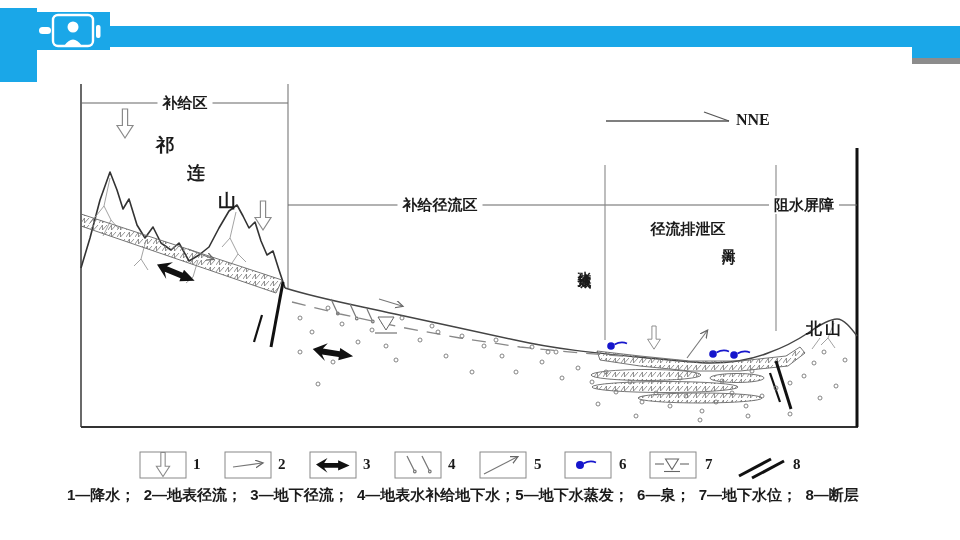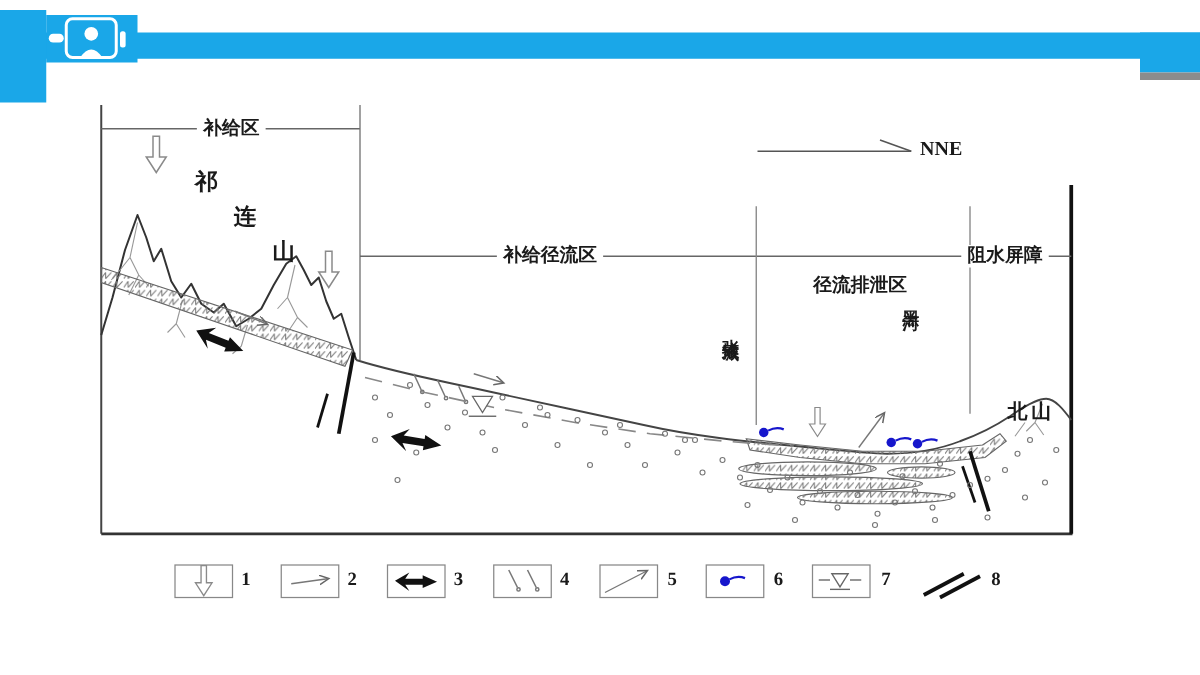--- a/index.html
+++ b/index.html
@@ -261,14 +261,15 @@
 
   <span class="legend-num" style="left:193px;top:456px;">1</span>
   <span class="legend-num" style="left:278px;top:456px;">2</span>
   <span class="legend-num" style="left:363px;top:456px;">3</span>
   <span class="legend-num" style="left:448px;top:456px;">4</span>
   <span class="legend-num" style="left:534px;top:456px;">5</span>
   <span class="legend-num" style="left:619px;top:456px;">6</span>
   <span class="legend-num" style="left:705px;top:456px;">7</span>
   <span class="legend-num" style="left:793px;top:456px;">8</span>
 
+  <div class="caption">1—降水；  2—地表径流；  3—地下径流；  4—地表水补给地下水；5—地下水蒸发；  6—泉；  7—地下水位；  8—断层</div>
 
 </div>
 
 </body></html>

